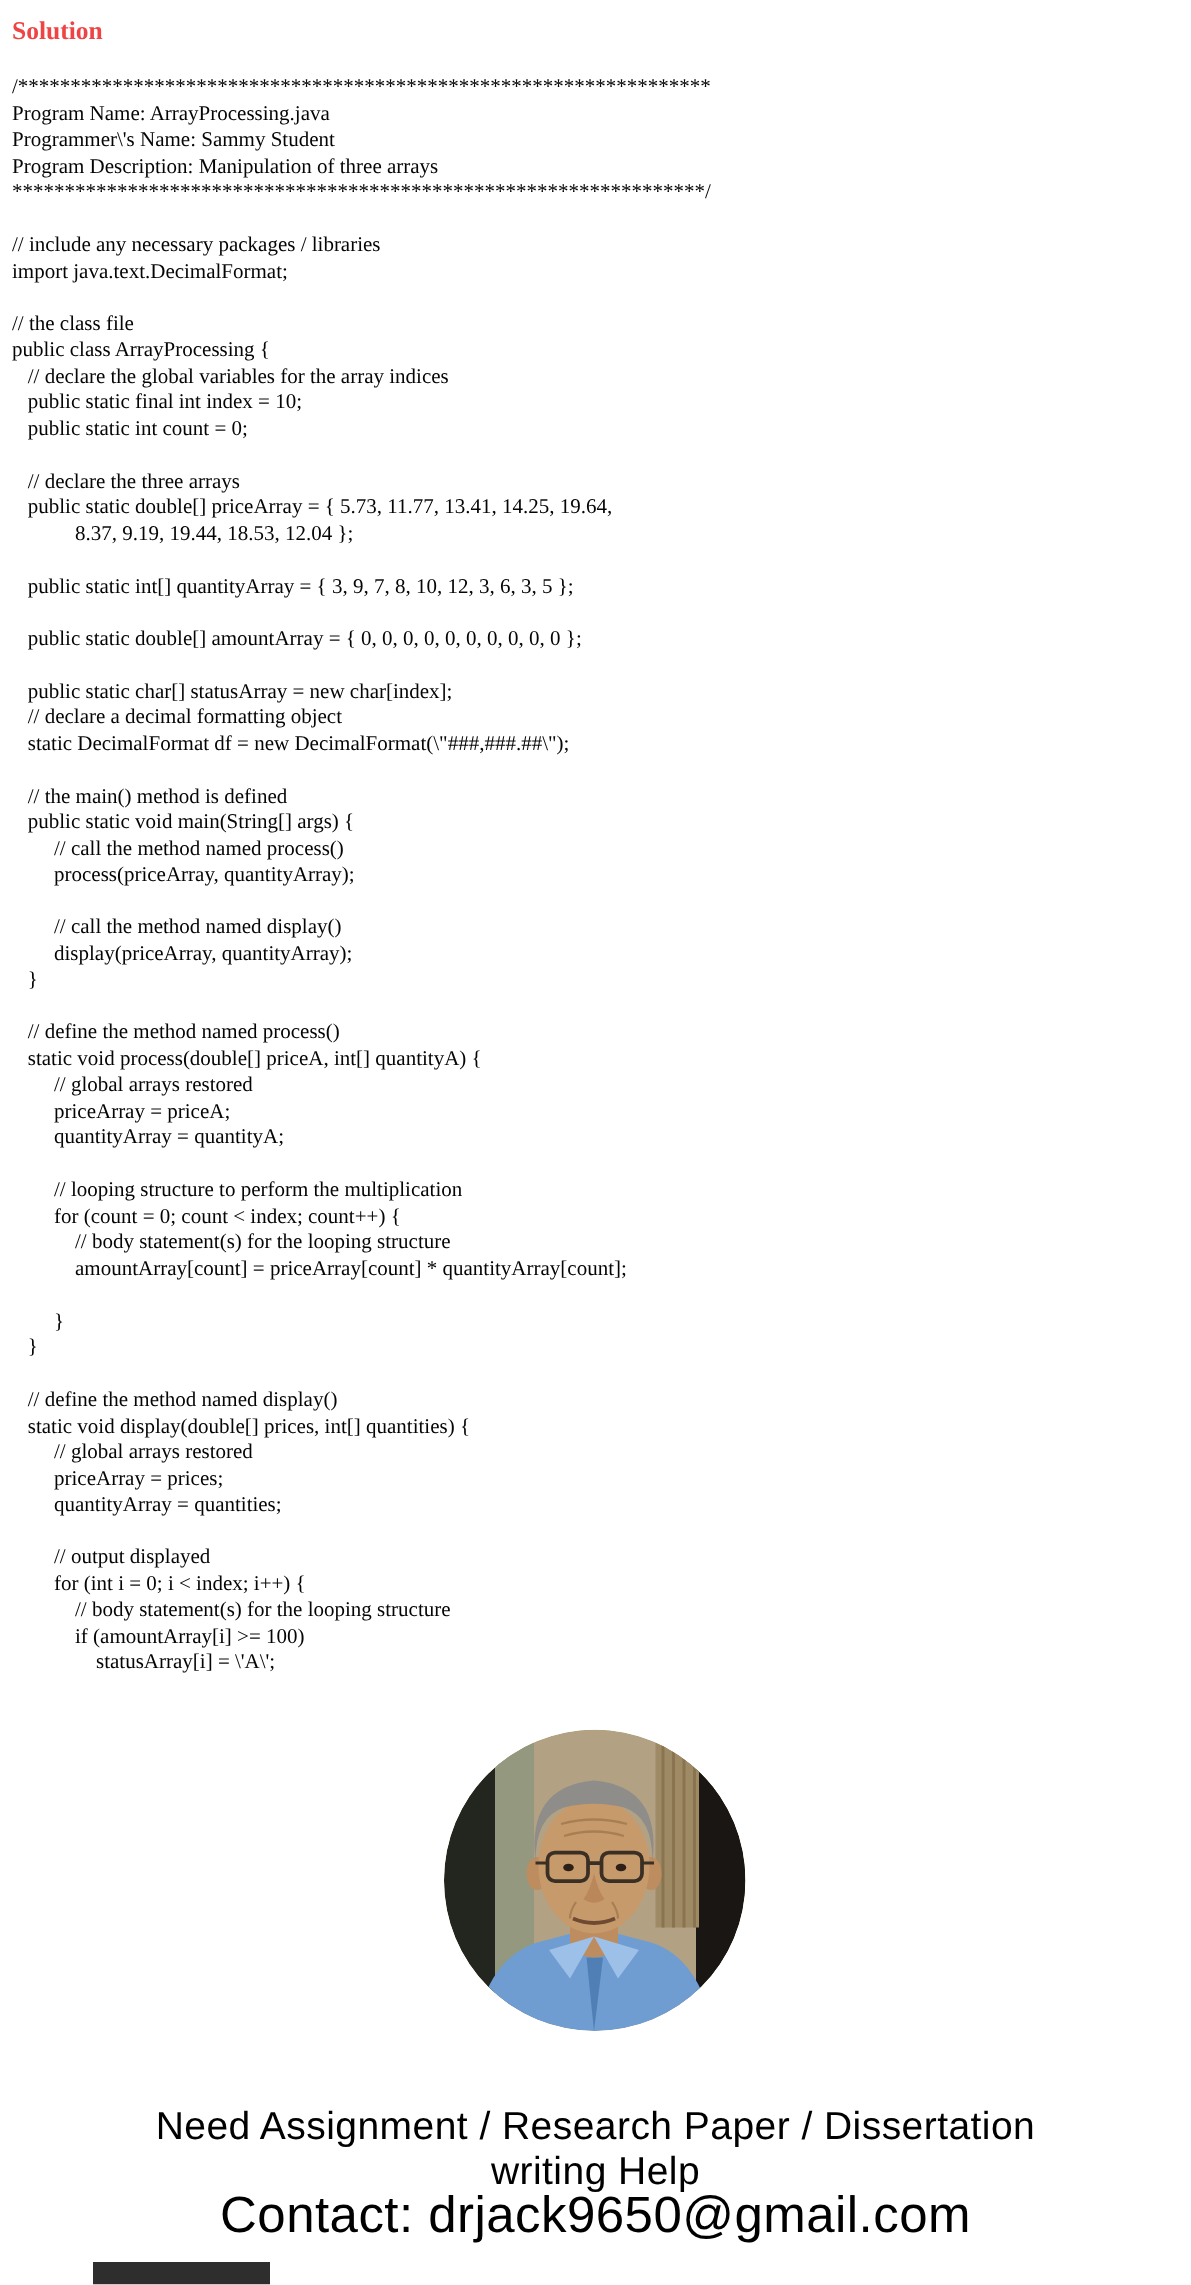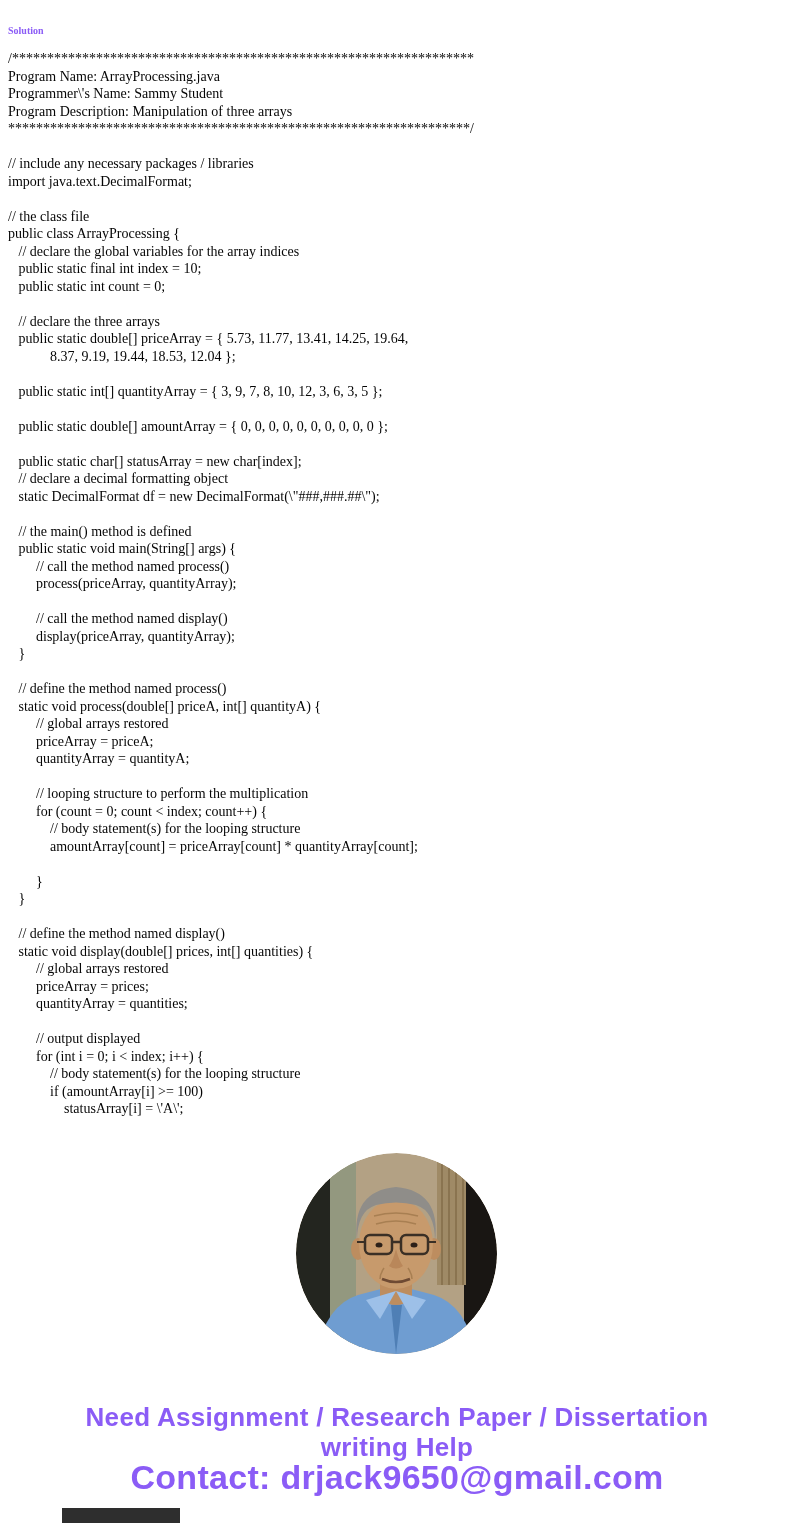--- a/index.html
+++ b/index.html
@@ -10,25 +10,25 @@
     position: relative;
     overflow: hidden;
     font-family: "Liberation Serif", serif;
     color: #000000;
   }
   .page { position: absolute; inset: 0; background: #ffffff; }
 
   .solution-title {
     position: absolute;
     left: 8px;
-    top: 25px;
-    font-size: 10px;
+    top: 11px;
+    font-size: 17px;
     font-weight: bold;
     font-family: "Liberation Serif", serif;
-    color: #8b5cf6;
+    color: #ef4444;
   }
 
   .code-block {
     position: absolute;
     left: 8px;
     top: 50px;
     font-family: "Liberation Serif", serif;
     font-size: 14px;
     line-height: 17.5px;
     white-space: pre;
@@ -46,22 +46,22 @@
   }
   .photo-wrap svg { display: block; }
 
   .footer {
     position: absolute;
     left: 0;
     top: 1402px;
     width: 794px;
     text-align: center;
     font-family: "Liberation Sans", sans-serif;
-    font-weight: bold;
-    color: #8b5cf6;
+    font-weight: normal;
+    color: #000000;
   }
   .footer .help-text {
     font-size: 26px;
     line-height: 30px;
     white-space: pre-line;
     letter-spacing: 0.3px;
   }
   .footer .contact-text {
     font-size: 34px;
     line-height: 30px;

